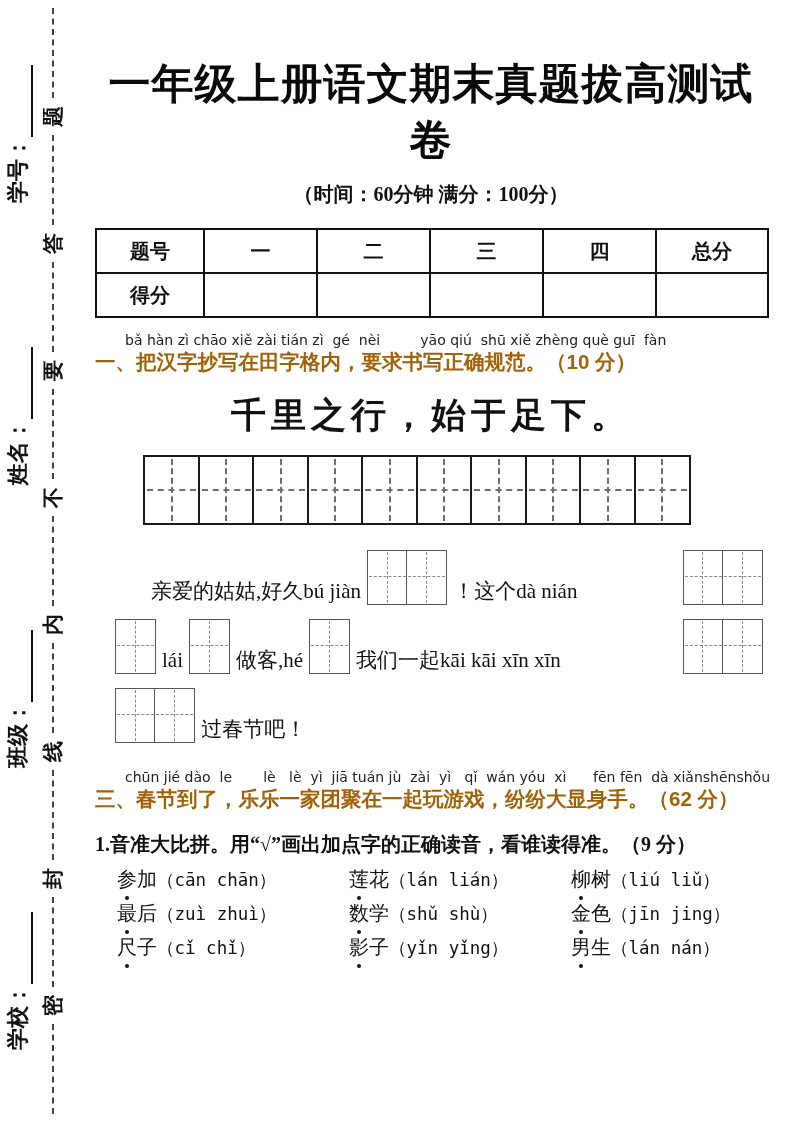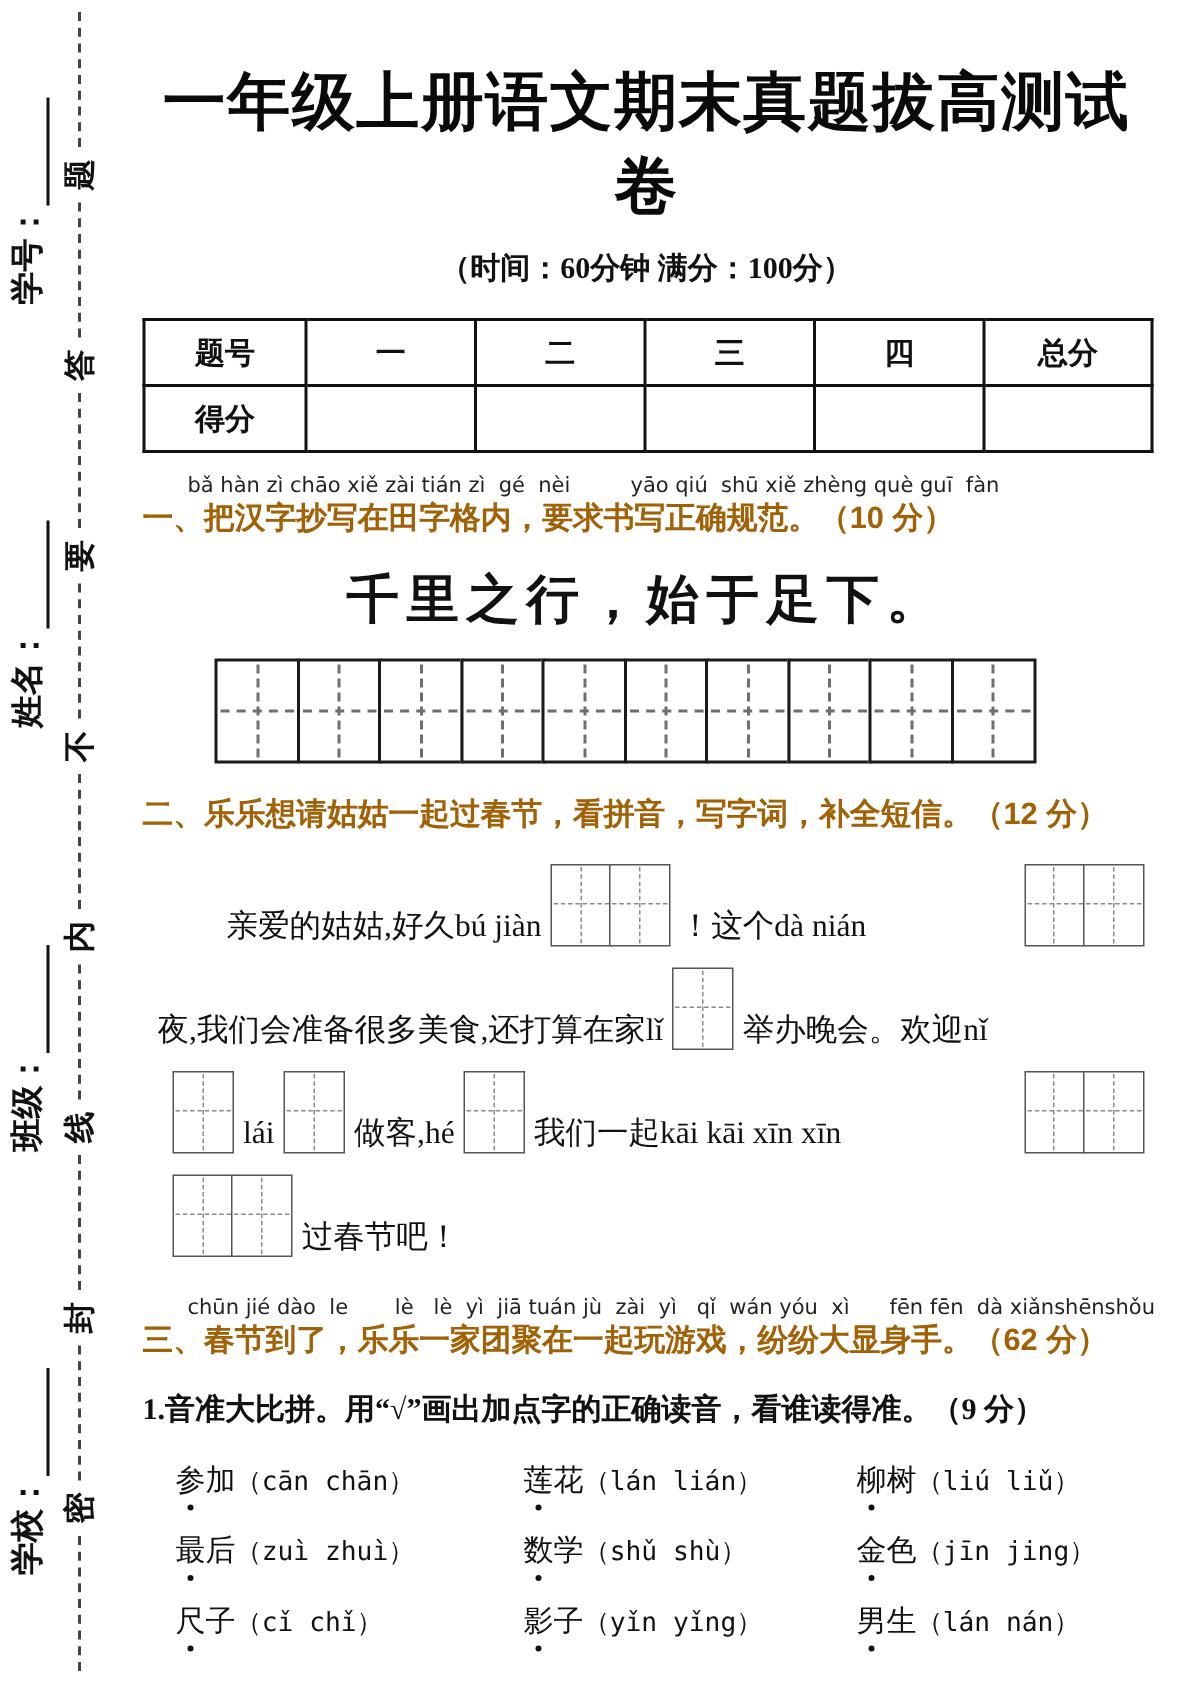--- a/index.html
+++ b/index.html
@@ -25,21 +25,21 @@
     position:absolute;left:0px;top:1080px;width:1045px;height:36px;
     transform:rotate(-90deg);transform-origin:0 0;
     display:flex;align-items:center;justify-content:space-between;
     padding:0 30px;box-sizing:border-box;
     font-family:"Liberation Sans",sans-serif;font-weight:bold;font-size:22px;
   }
   .field{white-space:nowrap;display:flex;align-items:flex-end;}
   .field .blank{display:inline-block;width:72px;height:1.05em;border-bottom:2.5px solid #111;}
 
   
-  #main{position:absolute;left:95px;top:0;width:672px;}
+  #main{position:absolute;left:95px;top:16px;width:672px;}
 
   .title{
     margin-top:40px;text-align:center;
     font-size:42px;font-weight:900;letter-spacing:1px;
     font-family:"Liberation Serif",serif;color:#0a0a0a;
   }
   .subtitle{margin-top:13px;text-align:center;font-size:20px;font-weight:bold;}
 
   
   table.score{margin-top:20px;border-collapse:collapse;table-layout:fixed;width:670px;}
@@ -88,22 +88,22 @@
     position:relative;background:#fff;box-sizing:border-box;flex:none;
   }
   .bcell:first-child{margin-left:0;}
   .bcell::before{content:"";position:absolute;top:50%;left:1px;right:1px;border-top:1.5px dashed #8a8a8a;margin-top:-1px;}
   .bcell::after{content:"";position:absolute;left:50%;top:1px;bottom:1px;border-left:1.5px dashed #8a8a8a;margin-left:-1px;}
   .indent1{margin-left:56px;} .indent2{margin-left:10px;} .indent3{margin-left:20px;}
   .push-right{margin-left:auto;margin-right:4px;}
 
   
   .words{
-    margin:20px 0 0 22px;display:grid;
-    grid-template-columns:232px 222px auto;row-gap:20px;
+    margin:8px 0 0 22px;display:grid;
+    grid-template-columns:232px 222px auto;row-gap:7px;
     font-size:20px;font-family:"Liberation Serif",serif;white-space:nowrap;
   }
   .word-item .opts{font-family:"DejaVu Sans Mono",monospace;font-size:17.5px;}
   .dotchar{position:relative;display:inline-block;}
   .dotchar::after{
     content:"";position:absolute;left:50%;bottom:-7px;width:4px;height:4px;
     margin-left:-2px;border-radius:50%;background:#111;
   }
 </style>
 </head>
@@ -190,44 +190,36 @@
       <div class="tian"></div>
       <div class="tian"></div>
       <div class="tian"></div>
       <div class="tian"></div>
       <div class="tian"></div>
       <div class="tian"></div>
       <div class="tian"></div>
     </div>
 
     <div class="qblock" style="margin-top:20px;">
-      <div class="qtext">二、乐乐想请姑姑一起过春节，看拼音，写字词，补全短信。（12 分）</div>
     </div>
 
     <div class="letter">
       <div class="lline">
         <span class="txt indent1">亲爱的姑姑,好久bú  jiàn</span>
         <span class="bx">
           <span class="bcell"></span>
           <span class="bcell"></span>
         </span>
         <span class="txt">！这个dà nián</span>
         <span class="bx push-right">
           <span class="bcell"></span>
           <span class="bcell"></span>
         </span>
       </div>
       <div class="lline">
-        <span class="txt indent2">夜,我们会准备很多美食,还打算在家lǐ</span>
-        <span class="bx">
-          <span class="bcell"></span>
-        </span>
-        <span class="txt">举办晚会。欢迎nǐ</span>
-      </div>
-      <div class="lline">
         <span class="bx indent3">
           <span class="bcell"></span>
         </span>
         <span class="txt">lái</span>
         <span class="bx">
           <span class="bcell"></span>
         </span>
         <span class="txt">做客,hé</span>
         <span class="bx">
           <span class="bcell"></span>

